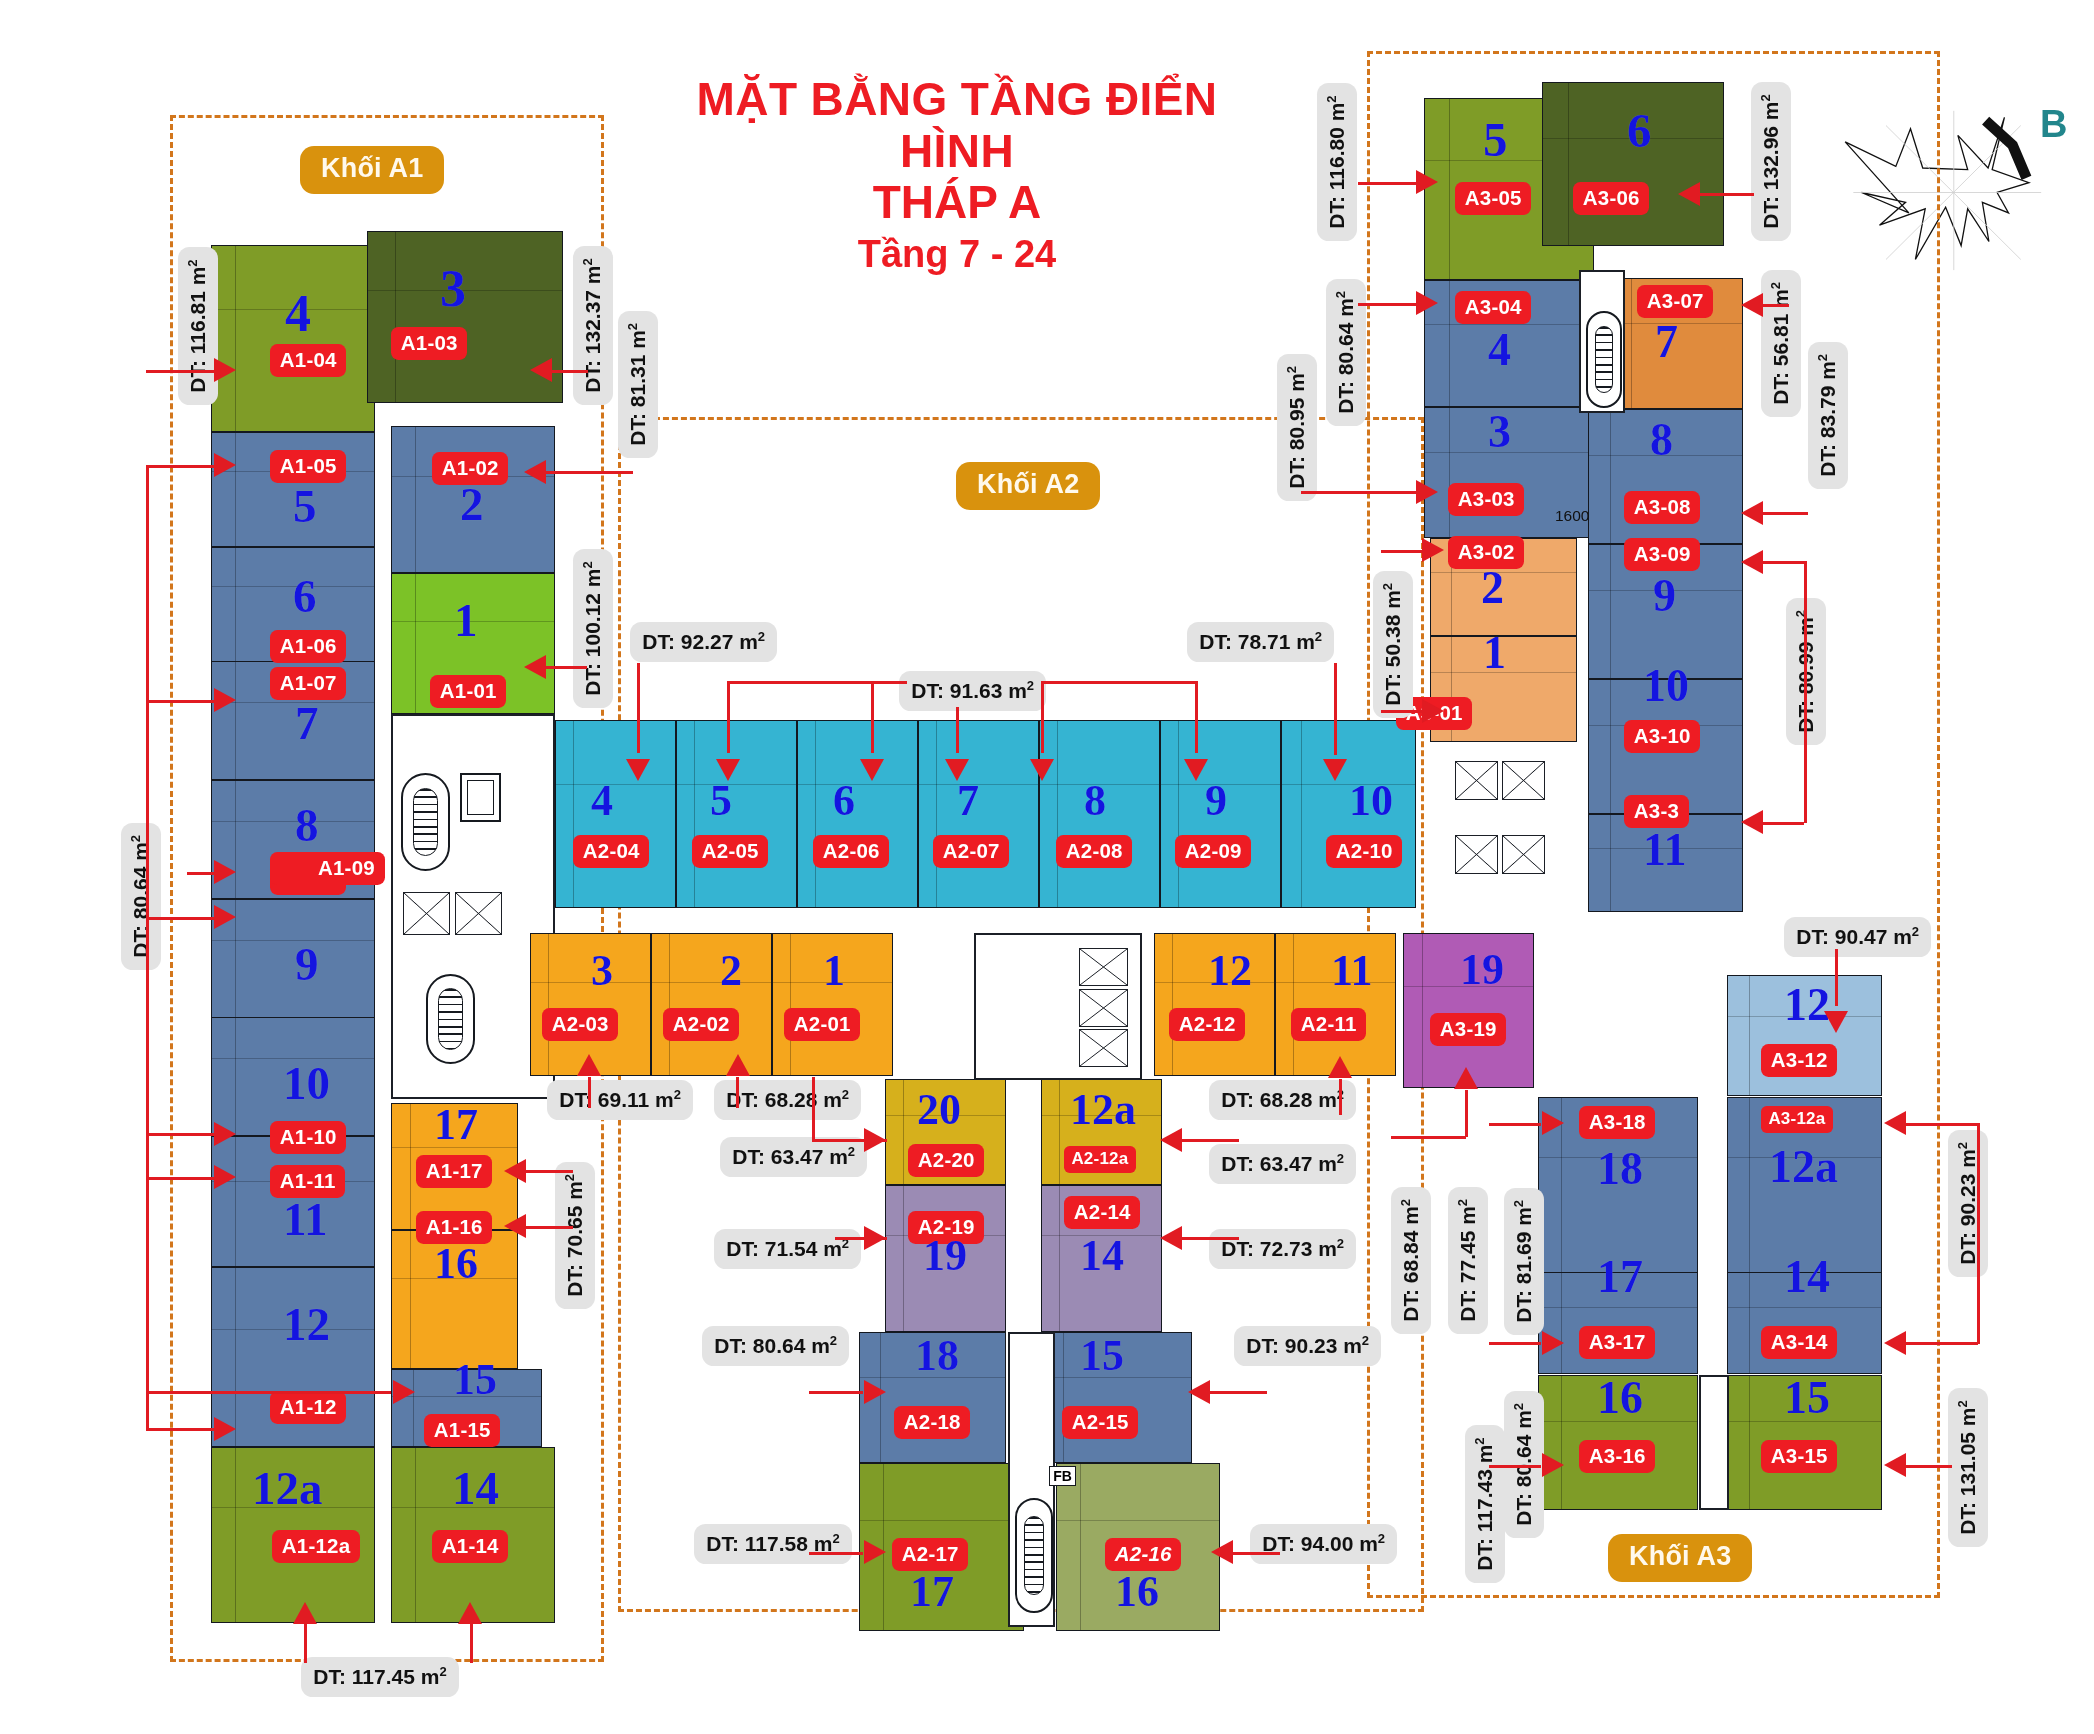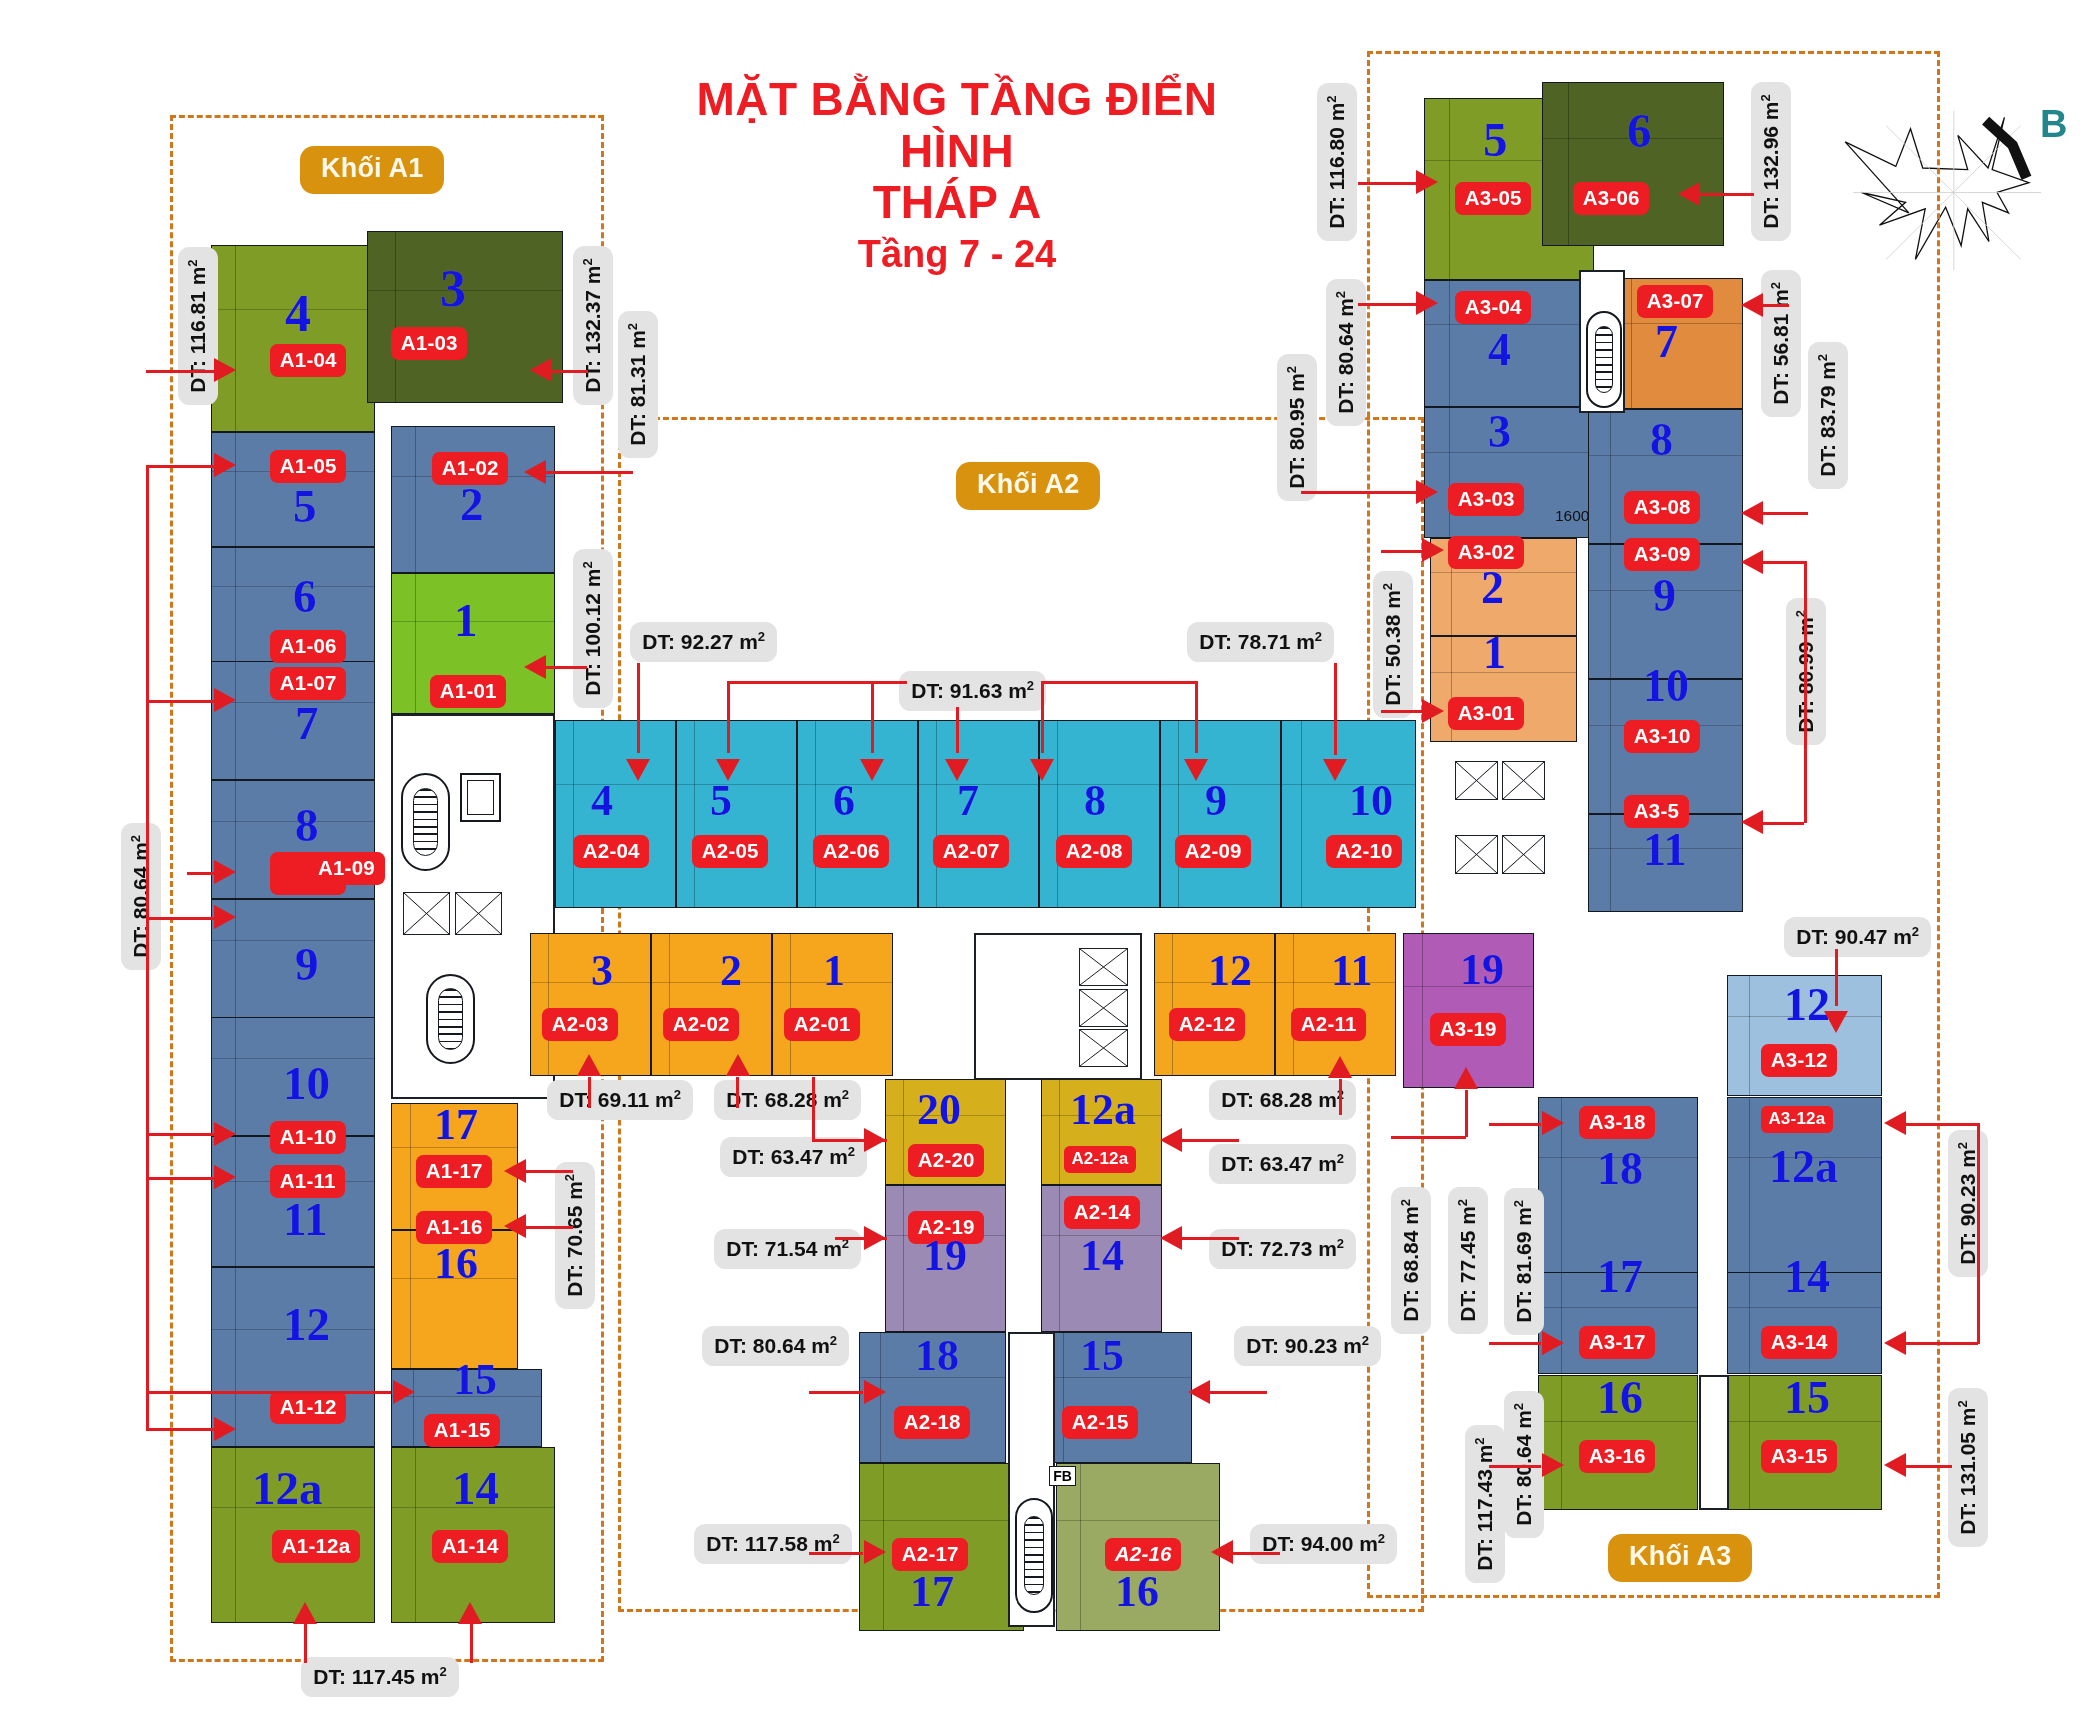--- a/index.html
+++ b/index.html
@@ -472,37 +472,37 @@
   <div class="unit c-porange" style="left:1430px; top:538px; width:147px; height:98px;"></div>
   <div class="unit c-porange" style="left:1430px; top:636px; width:147px; height:106px;"></div>
 
   <div class="code" style="left:1455px; top:291px;">A3-04</div>
   <div class="unum" style="left:1488px; top:327px; font-size:46px;">4</div>
   <div class="unum" style="left:1488px; top:409px; font-size:46px;">3</div>
   <div class="code" style="left:1448px; top:483px;">A3-03</div>
   <div class="code" style="left:1448px; top:536px;">A3-02</div>
   <div class="unum" style="left:1481px; top:565px; font-size:46px;">2</div>
   <div class="unum" style="left:1483px; top:630px; font-size:46px;">1</div>
-  <div class="code" style="left:1448px; top:697px;">A3-01</div>
+  <div class="code" style="left:1396px; top:697px;">A3-01</div>
 
   <div class="unit c-dorange" style="left:1612px; top:278px; width:131px; height:131px;"></div>
   <div class="unit c-blue" style="left:1588px; top:409px; width:155px; height:135px;"></div>
   <div class="unit c-blue" style="left:1588px; top:544px; width:155px; height:135px;"></div>
   <div class="unit c-blue" style="left:1588px; top:679px; width:155px; height:135px;"></div>
   <div class="unit c-blue" style="left:1588px; top:814px; width:155px; height:98px;"></div>
 
   <div class="code" style="left:1637px; top:285px;">A3-07</div>
   <div class="unum" style="left:1655px; top:319px; font-size:46px;">7</div>
   <div class="unum" style="left:1650px; top:417px; font-size:46px;">8</div>
   <div class="code" style="left:1624px; top:491px;">A3-08</div>
   <div class="code" style="left:1624px; top:538px;">A3-09</div>
   <div class="unum" style="left:1653px; top:573px; font-size:46px;">9</div>
   <div class="unum" style="left:1643px; top:663px; font-size:46px;">10</div>
   <div class="code" style="left:1624px; top:720px;">A3-10</div>
-  <div class="code" style="left:1624px; top:795px;">A3-5</div>
+  <div class="code" style="left:1624px; top:795px;">A3-3</div>
   <div class="unum" style="left:1643px; top:827px; font-size:46px;">11</div>
 
   <div class="core" style="left:1579px; top:270px; width:46px; height:143px;"></div>
   <div class="stairs" style="left:1586px; top:311px; width:36px; height:97px;">
       <i></i>
     </div>
   <div class="shaft" style="left:1455px; top:761px; width:43px; height:39px;"></div>
   <div class="shaft" style="left:1502px; top:761px; width:43px; height:39px;"></div>
   <div class="shaft" style="left:1455px; top:835px; width:43px; height:39px;"></div>
   <div class="shaft" style="left:1502px; top:835px; width:43px; height:39px;"></div>

